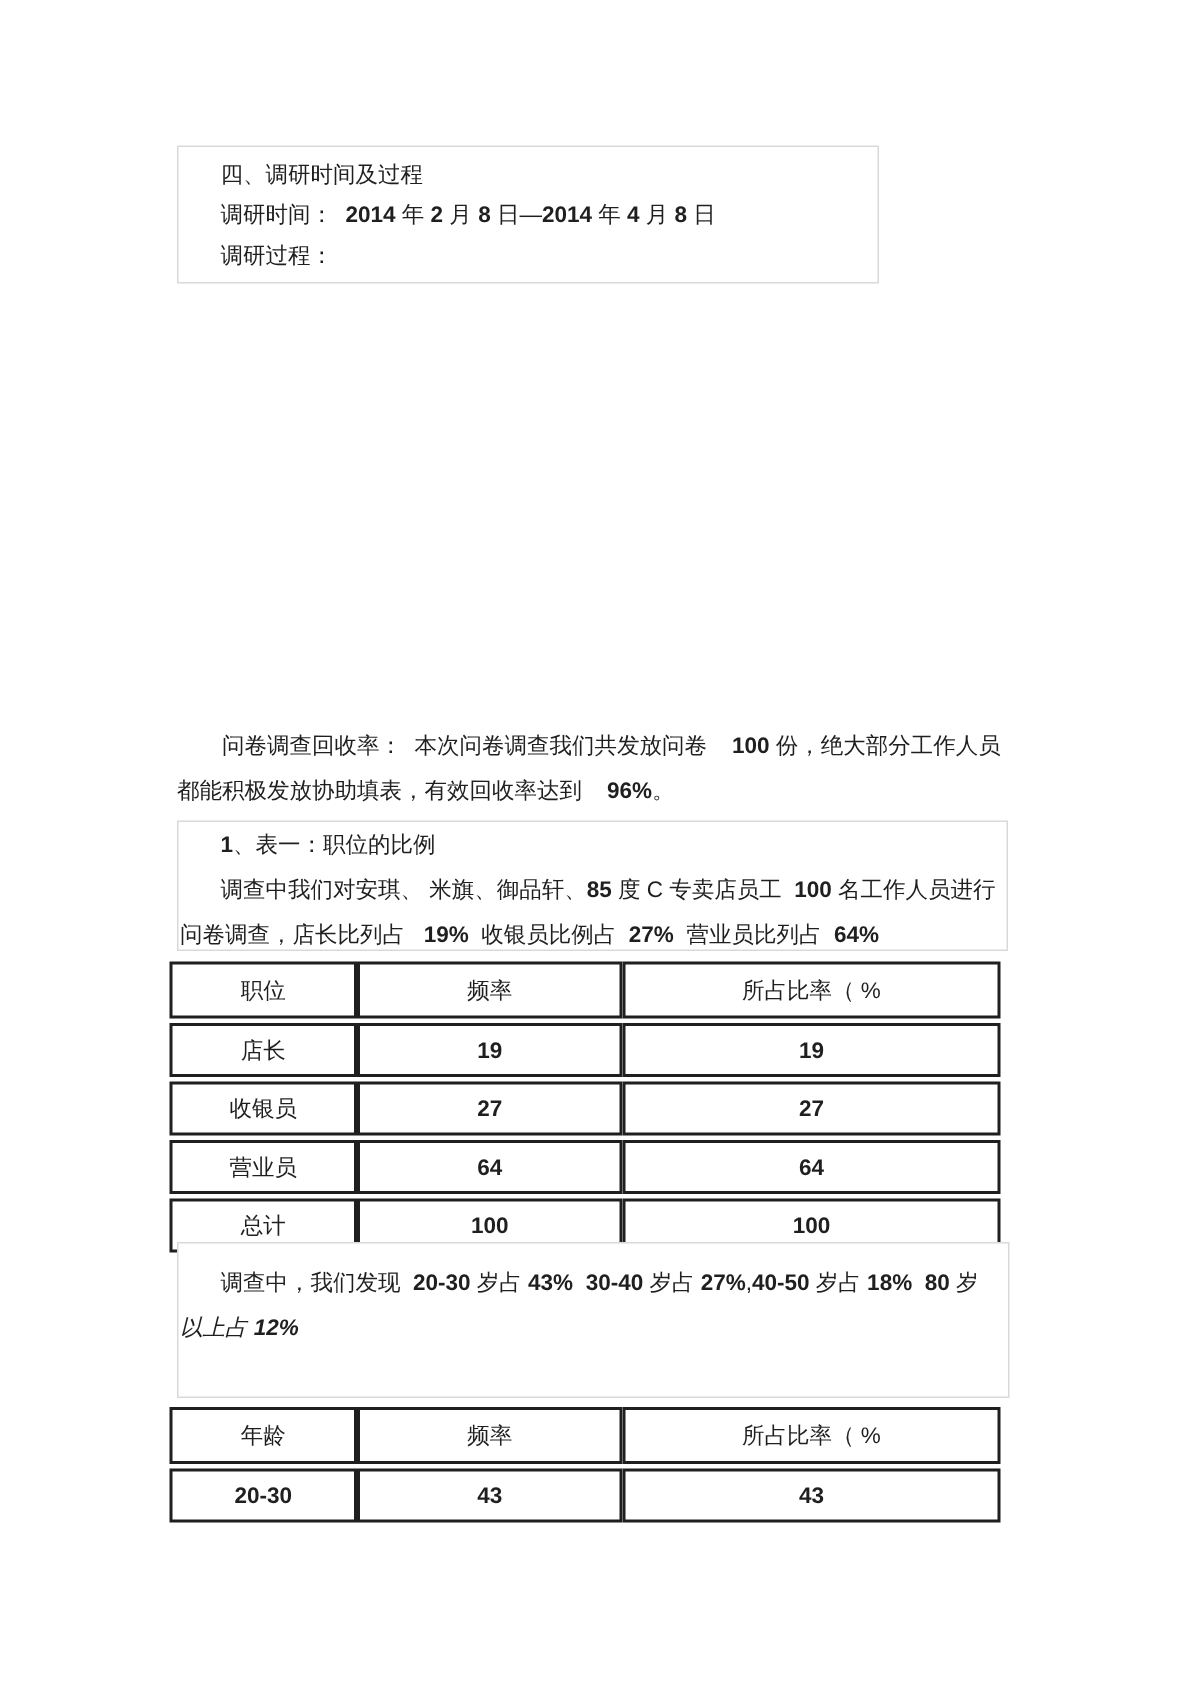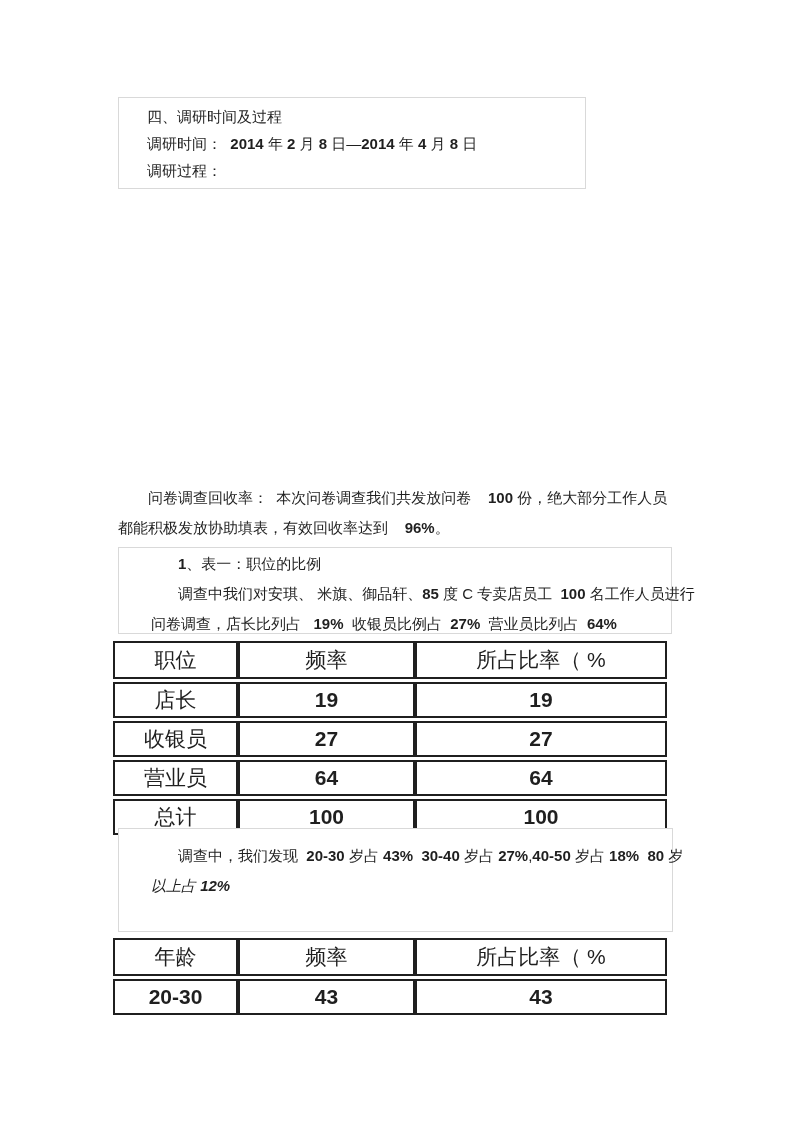--- a/index.html
+++ b/index.html
@@ -11,21 +11,20 @@
     background: #ffffff;
     font-family: "Liberation Sans", "DejaVu Sans", sans-serif;
     color: #1f1f1f;
     font-size: 15px;
     overflow: hidden;
   }
   .lightbox {
     position: absolute;
     border: 1px solid #d9d9d9;
     background: #ffffff;
-    padding-left: 31px;
   }
   .pline {
     white-space: pre;
     line-height: 27px;
   }
   .para { position: absolute; }
   .lh30 .pline { line-height: 30px; }
   .ind28 { padding-left: 28px; }
   .ind30 { text-indent: 30px; }
   b { font-weight: bold; }
@@ -33,21 +32,21 @@
     position: absolute;
     table-layout: fixed;
     border-collapse: separate;
     border-spacing: 0 3px;
     width: 554px;
   }
   table.doc-table td {
     border: 2px solid #1f1f1f;
     text-align: center;
     vertical-align: middle;
-    font-size: 21px;
+    font-size: 15px;
     background: #ffffff;
     overflow: hidden;
   }
   table.doc-table tr.hdr td { height: 38px; }
   table.doc-table tr.data td { height: 36px; }
 </style>
 </head>
 <body>
 
 <div class="page">

